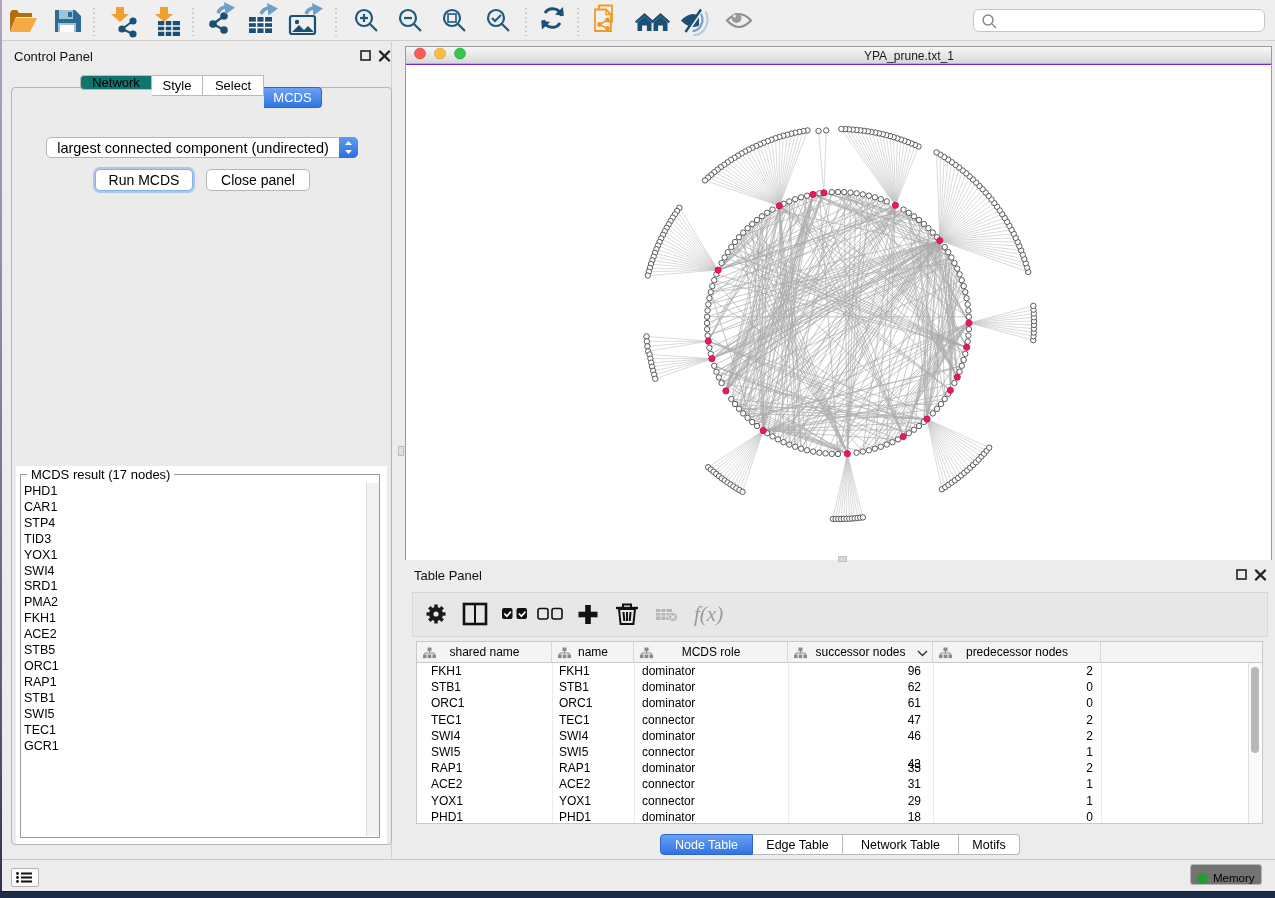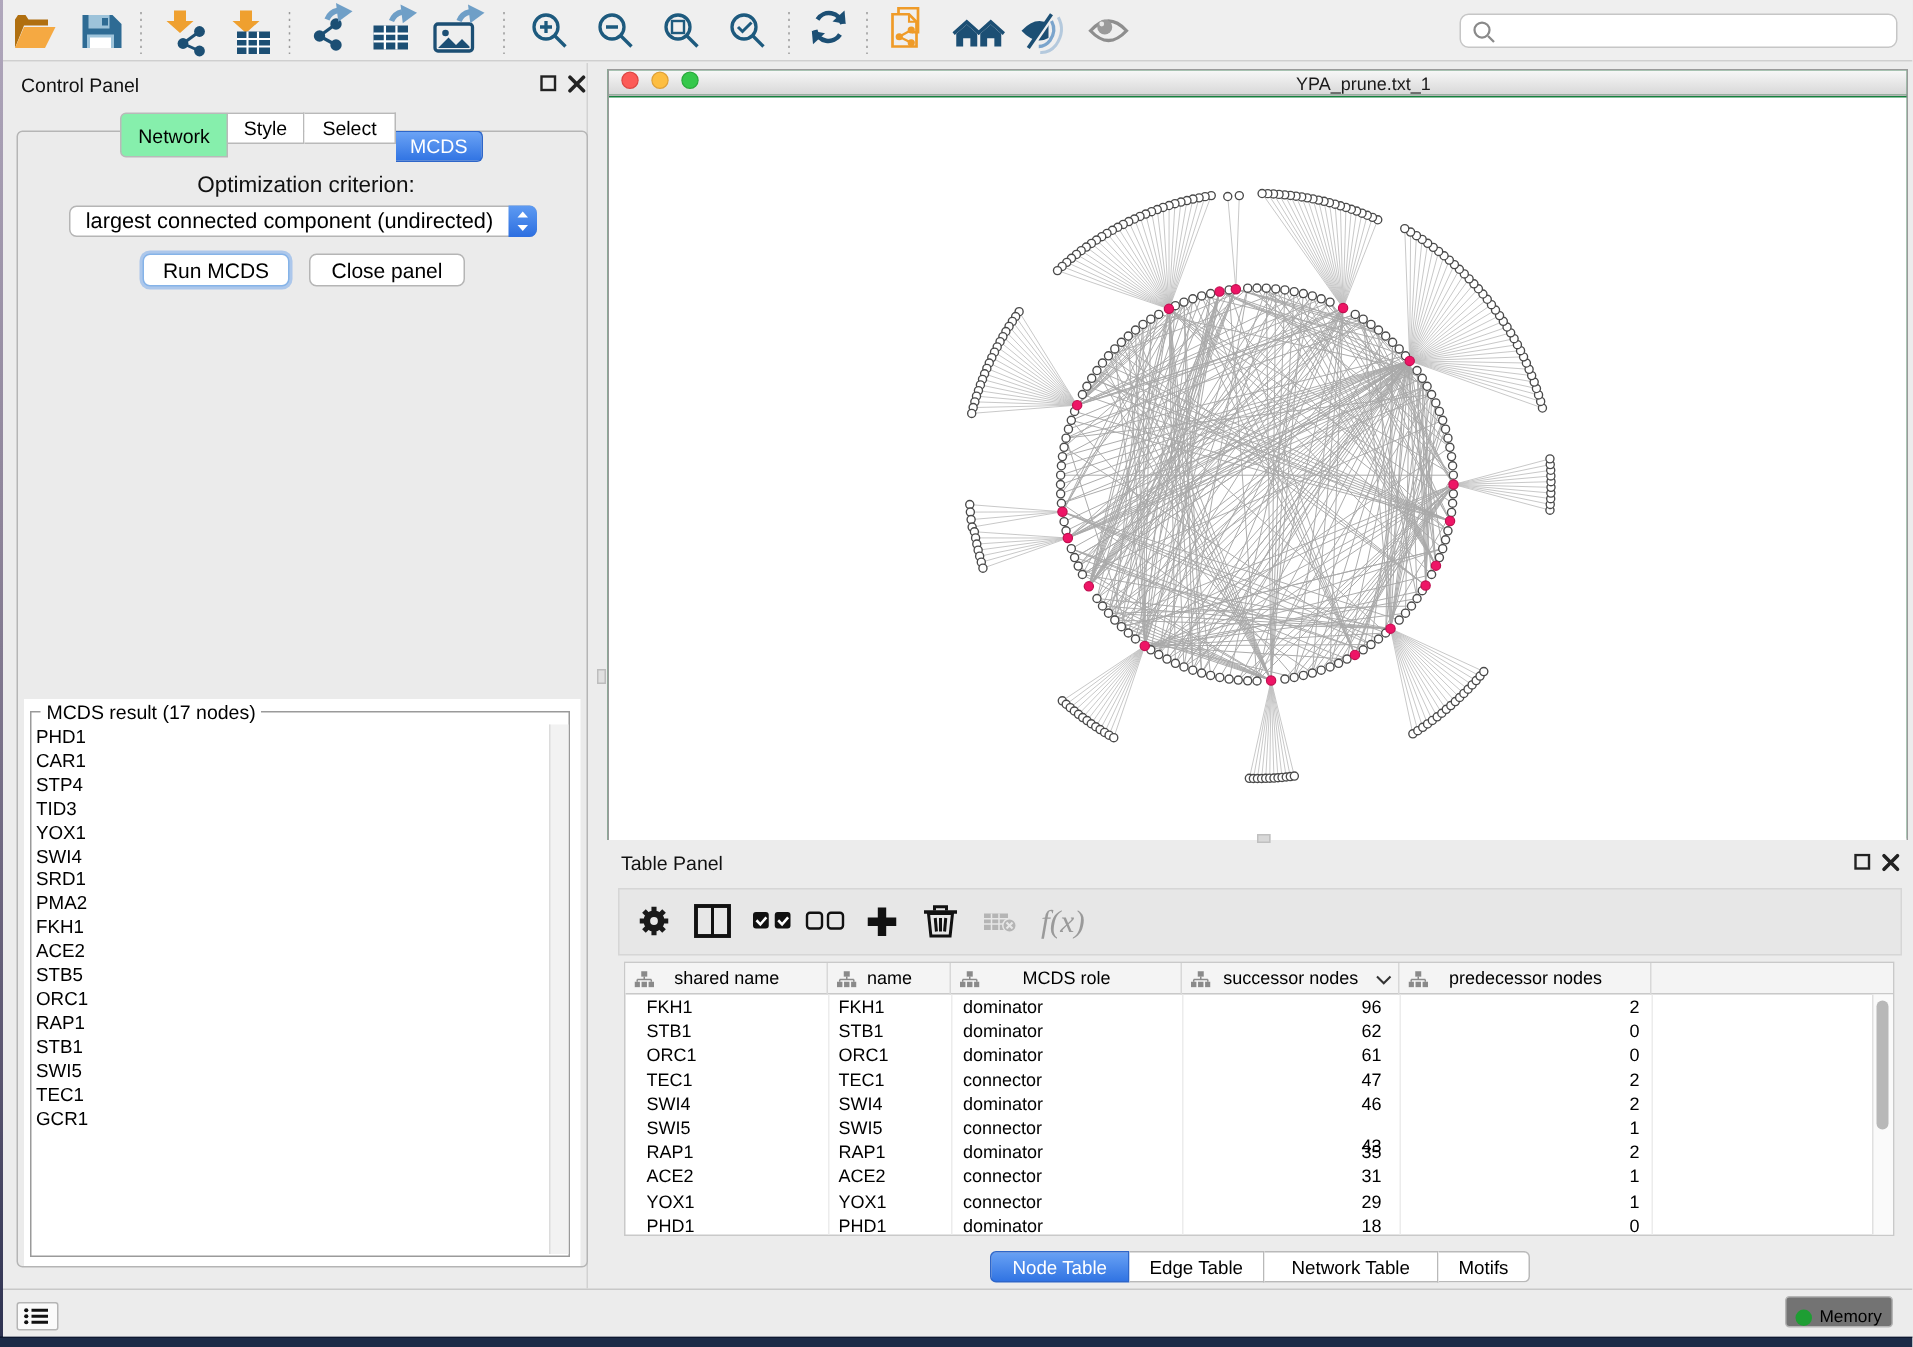--- a/index.html
+++ b/index.html
@@ -171,27 +171,26 @@
     <rect x="1" y="1" width="9" height="9" fill="none" stroke="#222" stroke-width="1.6"></rect>
     <g stroke="#222" stroke-width="2.4" stroke-linecap="round">
         <line x1="20" y1="1.5" x2="29" y2="10.5"></line>
         <line x1="29" y1="1.5" x2="20" y2="10.5"></line>
       </g>
   </svg>
 
   <div class="abs" style="left:9px;top:45px;width:381px;height:758px;background:#ebebeb;border:1px solid #b5b5b5;border-radius:4px;"></div>
 
   <div class="abs" style="left:78px;top:33px;height:21px;display:flex;font-size:13px;">
-    <div style="width:72px;height:30px;background:#86efac;border:1px solid #b9b9b9;border-radius:4px 0 0 4px;display:flex;align-items:center;justify-content:center;">Network</div>
+    <div style="width:72px;height:15px;background:#0f766e;border:1px solid #b9b9b9;border-radius:4px 0 0 4px;display:flex;align-items:center;justify-content:center;">Network</div>
     <div style="width:51px;height:21px;background:#ffffff;border:1px solid #b9b9b9;border-left:none;display:flex;align-items:center;justify-content:center;">Style</div>
     <div style="width:61px;height:21px;background:#ffffff;border:1px solid #b9b9b9;border-left:none;display:flex;align-items:center;justify-content:center;">Select</div>
     <div style="width:58px;height:21px;background:linear-gradient(#6ba3f5,#3174e3);border:1px solid #2e66c9;border-left:none;border-radius:0 4px 4px 0;display:flex;align-items:center;justify-content:center;color:#fff;margin-top:12px;">MCDS</div>
   </div>
 
-  <div class="abs" style="left:0;top:73px;left:4px;width:396px;text-align:center;font-size:15px;color:#111;">Optimization criterion:</div>
 
   <div class="abs" style="left:44px;top:95px;width:312px;height:21px;background:#ffffff;border:1px solid #b5b5b5;border-radius:5px;font-size:14.5px;">
     <div style="position:absolute;left:0;right:18px;top:2px;text-align:center;">largest connected component (undirected)</div>
     <div style="position:absolute;right:-1px;top:-1px;width:19px;height:21px;background:linear-gradient(#5e9bf2,#2c6ee0);border-radius:0 5px 5px 0;">
       <svg width="19" height="21">
           <path d="M9.5 4 L13 8 H6 Z" fill="#fff"></path>
           <path d="M9.5 17 L6 13 H13 Z" fill="#fff"></path>
         </svg>
     </div>
   </div>
@@ -203,21 +202,21 @@
 
   <div class="abs" style="left:18px;top:432px;width:360px;height:364px;border:1px solid #9a9a9a;">
     <div style="position:absolute;left:6px;top:-8px;background:#ffffff;padding:0 4px;font-size:13px;">MCDS result (17 nodes)</div>
     <div style="position:absolute;left:345px;top:8px;width:13px;bottom:1px;background:#f2f2f2;border-left:1px solid #dcdcdc;"></div>
     <div id="mcdslist" style="position:absolute;left:3px;top:9px;font-size:12.5px;line-height:15.9px;color:#000;">PHD1<br>CAR1<br>STP4<br>TID3<br>YOX1<br>SWI4<br>SRD1<br>PMA2<br>FKH1<br>ACE2<br>STB5<br>ORC1<br>RAP1<br>STB1<br>SWI5<br>TEC1<br>GCR1</div>
   </div>
 </div>
 
 <div class="abs" style="left:398px;top:446px;width:6px;height:10px;background:#e0e0e0;border:1px solid #bdbdbd;"></div>
 
-<div class="abs" id="netwin" style="left:405px;top:46px;width:867px;height:514px;background:#15803d;border:1px solid #9a9a9a;">
+<div class="abs" id="netwin" style="left:405px;top:46px;width:867px;height:514px;background:#6d28d9;border:1px solid #9a9a9a;">
   <div style="position:absolute;left:0;top:0;right:0;height:17px;background:linear-gradient(#f7f7f7,#d8d8d8);border-bottom:1px solid #b5b5b5;">
     <svg width="70" height="19" style="position:absolute;left:7px;top:-3px;">
       <circle cx="7" cy="9.5" r="5.4" fill="#fc5b57" stroke="#dd4743" stroke-width="0.8"></circle>
       <circle cx="27" cy="9.5" r="5.4" fill="#fdbe41" stroke="#dfa137" stroke-width="0.8"></circle>
       <circle cx="47" cy="9.5" r="5.4" fill="#35c84b" stroke="#2aab3c" stroke-width="0.8"></circle>
     </svg>
     <div style="position:absolute;left:458px;top:2px;font-size:12px;color:#1a1a1a;">YPA_prune.txt_1</div>
   </div>
   <div id="netcanvas" style="position:absolute;left:0;top:18px;width:865px;height:495px;background:#ffffff;overflow:hidden;padding-top:2px;">
   <svg width="866" height="494" viewBox="0 0 866 494">

